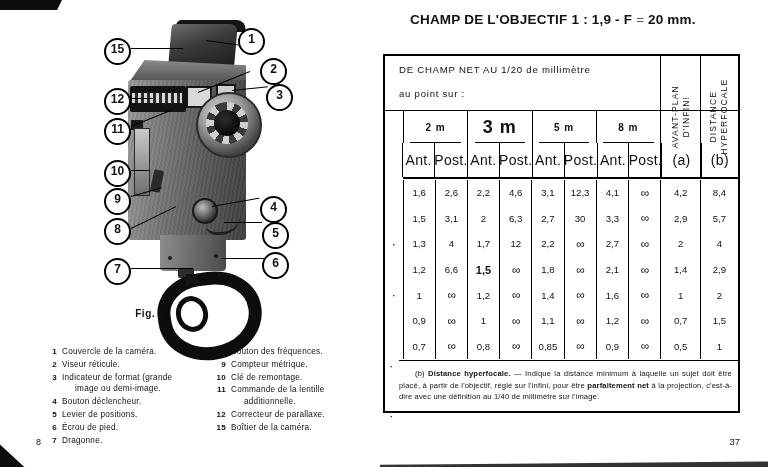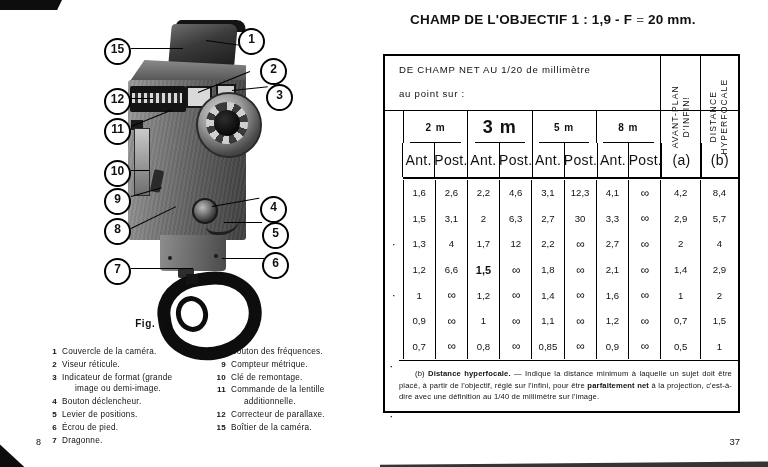--- a/index.html
+++ b/index.html
@@ -208,21 +208,21 @@
   }
   .leader {
     position: absolute;
     height: 0;
     border-top: 1.4px solid #000;
     transform-origin: left center;
   }
 
   #fig-caption {
     position: absolute;
-    left: 0; top: 318px;
+    left: 0; top: 308px;
     width: 300px;
     text-align: center;
     font-size: 10px;
     font-weight: bold;
     letter-spacing: .6px;
   }
 
   
   #legend {
     position: absolute;

